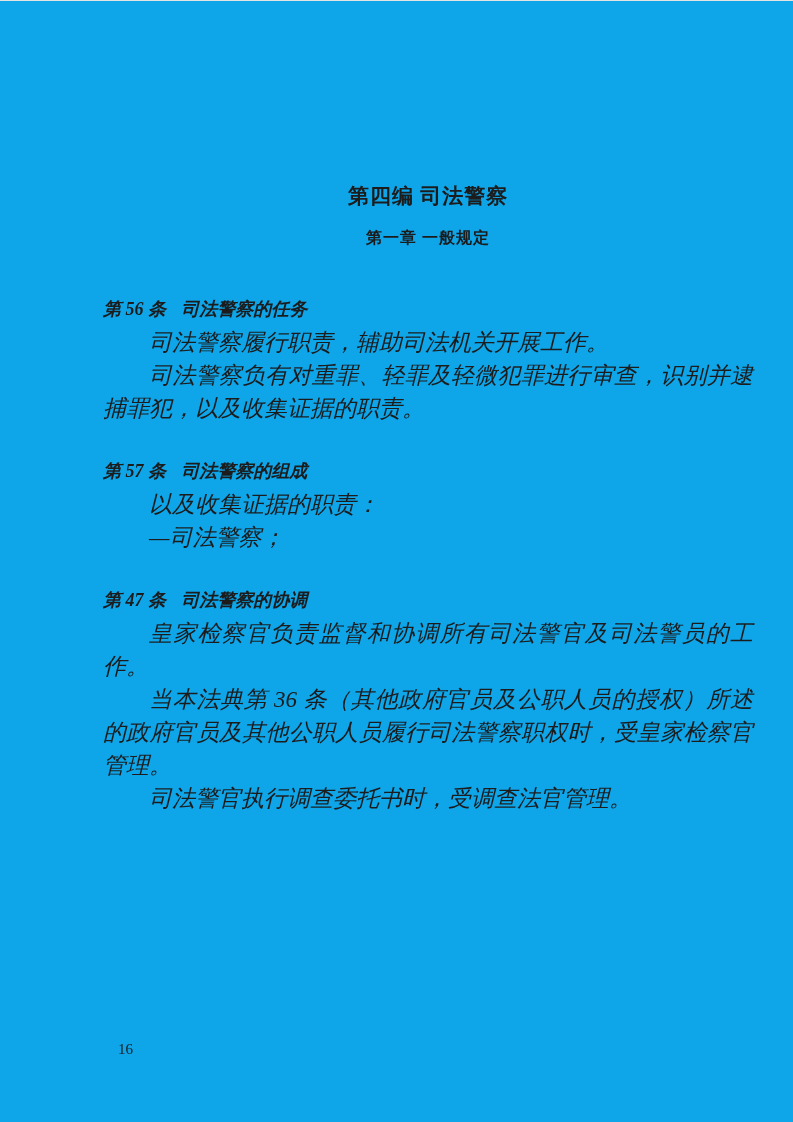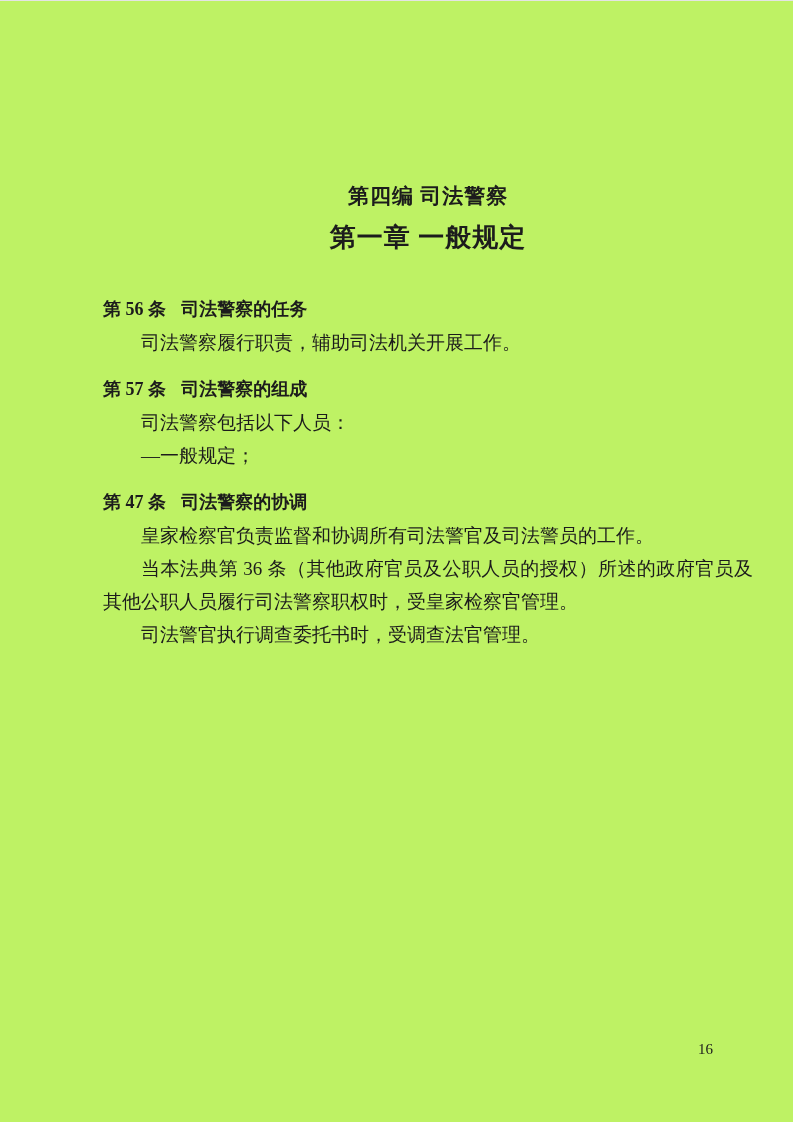--- a/index.html
+++ b/index.html
@@ -5,96 +5,98 @@
   html, body {
     margin: 0;
     padding: 0;
     background: #ffffff;
   }
   .page {
     position: relative;
     width: 793px;
     height: 1122px;
     margin: 0 auto;
-    background: #bef264;
+    background: #0ea5e9;
     box-sizing: border-box;
     padding: 0 40px 0 103px;
     border-top: 1px solid #e4e4e4;
     overflow: hidden;
     font-family: "Liberation Serif", "DejaVu Serif", serif;
     color: #1c1c1c;
   }
   .part-title {
     margin: 182px 0 0 0;
     font-size: 21px;
     line-height: 26px;
     font-weight: bold;
     text-align: center;
     letter-spacing: 1px;
   }
   .chapter-title {
     margin: 16px 0 0 0;
-    font-size: 26px;
+    font-size: 16px;
     line-height: 26px;
     font-weight: bold;
     text-align: center;
     letter-spacing: 1px;
   }
   .articles {
     margin: 0;
+    font-style: italic;
   }
   .article {
-    margin-top: 14px;
+    margin-top: 30px;
   }
   .article:first-child {
     margin-top: 42px;
   }
   .article-heading {
     margin: 0;
     font-size: 18px;
     line-height: 33px;
     font-weight: bold;
   }
   .article-heading .heading-title {
     margin-left: 0.85em;
   }
   .article p {
     margin: 0;
-    font-size: 19px;
+    font-size: 23px;
     line-height: 33px;
     text-indent: 2em;
     text-align: justify;
   }
   .page-number {
     position: absolute;
     top: 1040px;
-    left: 109px;
+    left: 118px;
     right: 80px;
-    text-align: right;
+    text-align: left;
     font-size: 15px;
     line-height: 17px;
     color: #1c1c1c;
   }
 </style>
 </head>
 <body>
 
 <div class="page">
   <h1 class="part-title">第四编 司法警察</h1>
   <h1 class="chapter-title">第一章 一般规定</h1>
 
   <div class="articles" id="articles">
       <section class="article">
         <h2 class="article-heading"><span class="heading-num">第 56 条</span><span class="heading-title">司法警察的任务</span></h2>
         <p>司法警察履行职责，辅助司法机关开展工作。</p>
+        <p>司法警察负有对重罪、轻罪及轻微犯罪进行审查，识别并逮捕罪犯，以及收集证据的职责。</p>
       </section>
       <section class="article">
         <h2 class="article-heading"><span class="heading-num">第 57 条</span><span class="heading-title">司法警察的组成</span></h2>
-        <p>司法警察包括以下人员：</p>
-        <p>—一般规定；</p>
+        <p>以及收集证据的职责：</p>
+        <p>—司法警察；</p>
       </section>
       <section class="article">
         <h2 class="article-heading"><span class="heading-num">第 47 条</span><span class="heading-title">司法警察的协调</span></h2>
         <p>皇家检察官负责监督和协调所有司法警官及司法警员的工作。</p>
         <p>当本法典第 36 条（其他政府官员及公职人员的授权）所述的政府官员及其他公职人员履行司法警察职权时，受皇家检察官管理。</p>
         <p>司法警官执行调查委托书时，受调查法官管理。</p>
       </section>
     </div>
 
   <div class="page-number">16</div>

